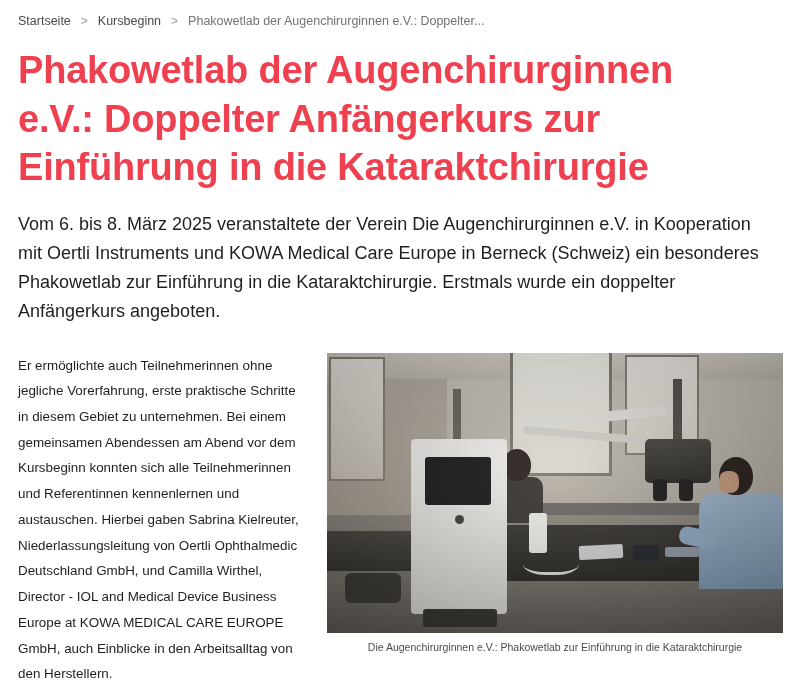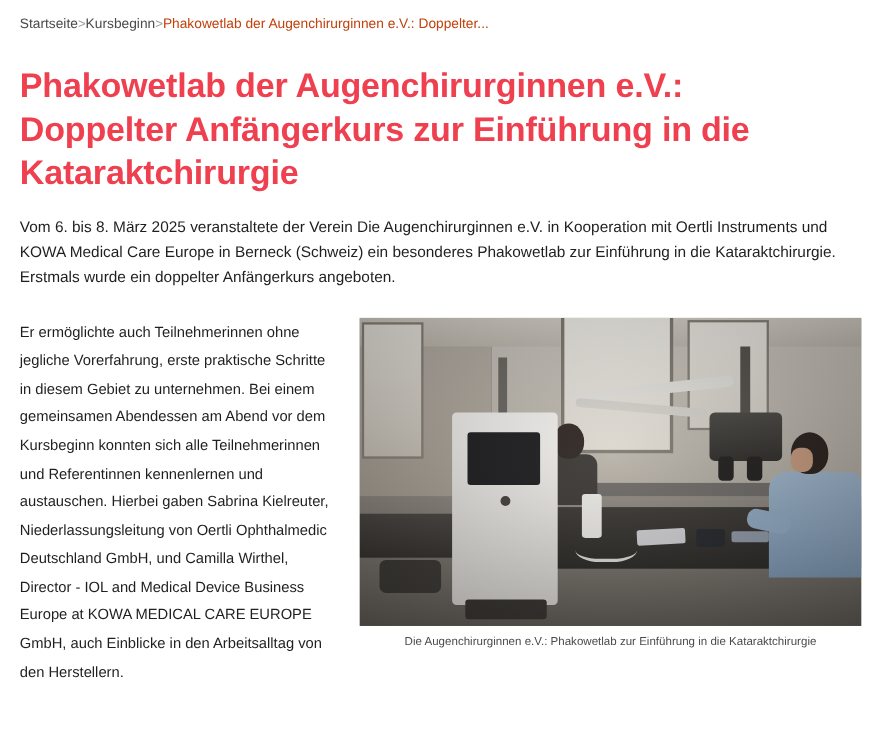--- a/index.html
+++ b/index.html
@@ -18,51 +18,52 @@
     padding: 14px 18px 0 18px;
     box-sizing: border-box;
     width: 800px;
   }
   
   .breadcrumb {
     display: flex;
     align-items: flex-start;
     font-size: 12.5px;
     color: #4a4a4a;
-    margin-bottom: 30px;
+    gap: 10px;
+    margin-bottom: 18px;
     white-space: nowrap;
   }
   .breadcrumb a {
     color: #4a4a4a;
     text-decoration: none;
   }
   .breadcrumb .sep {
     color: #9a9a9a;
     font-size: 12px;
   }
   .breadcrumb .current {
-    color: #c2410c;
+    color: #737373;
   }
   
   h1.title {
     color: #ef4050;
-    font-size: 31px;
+    font-size: 38px;
     line-height: 1.28;
     font-weight: bold;
     margin: 0 0 18px 0;
     letter-spacing: -0.2px;
     max-width: 740px;
   }
   .published {
     font-size: 12.5px;
     color: #3f3f3f;
     margin-bottom: 22px;
   }
   .lead {
-    font-size: 14px;
+    font-size: 18px;
     line-height: 1.62;
     color: #1f1f1f;
     margin: 0 0 26px 0;
     max-width: 760px;
   }
   
   .content-row {
     display: flex;
     align-items: flex-start;
     gap: 24px;

